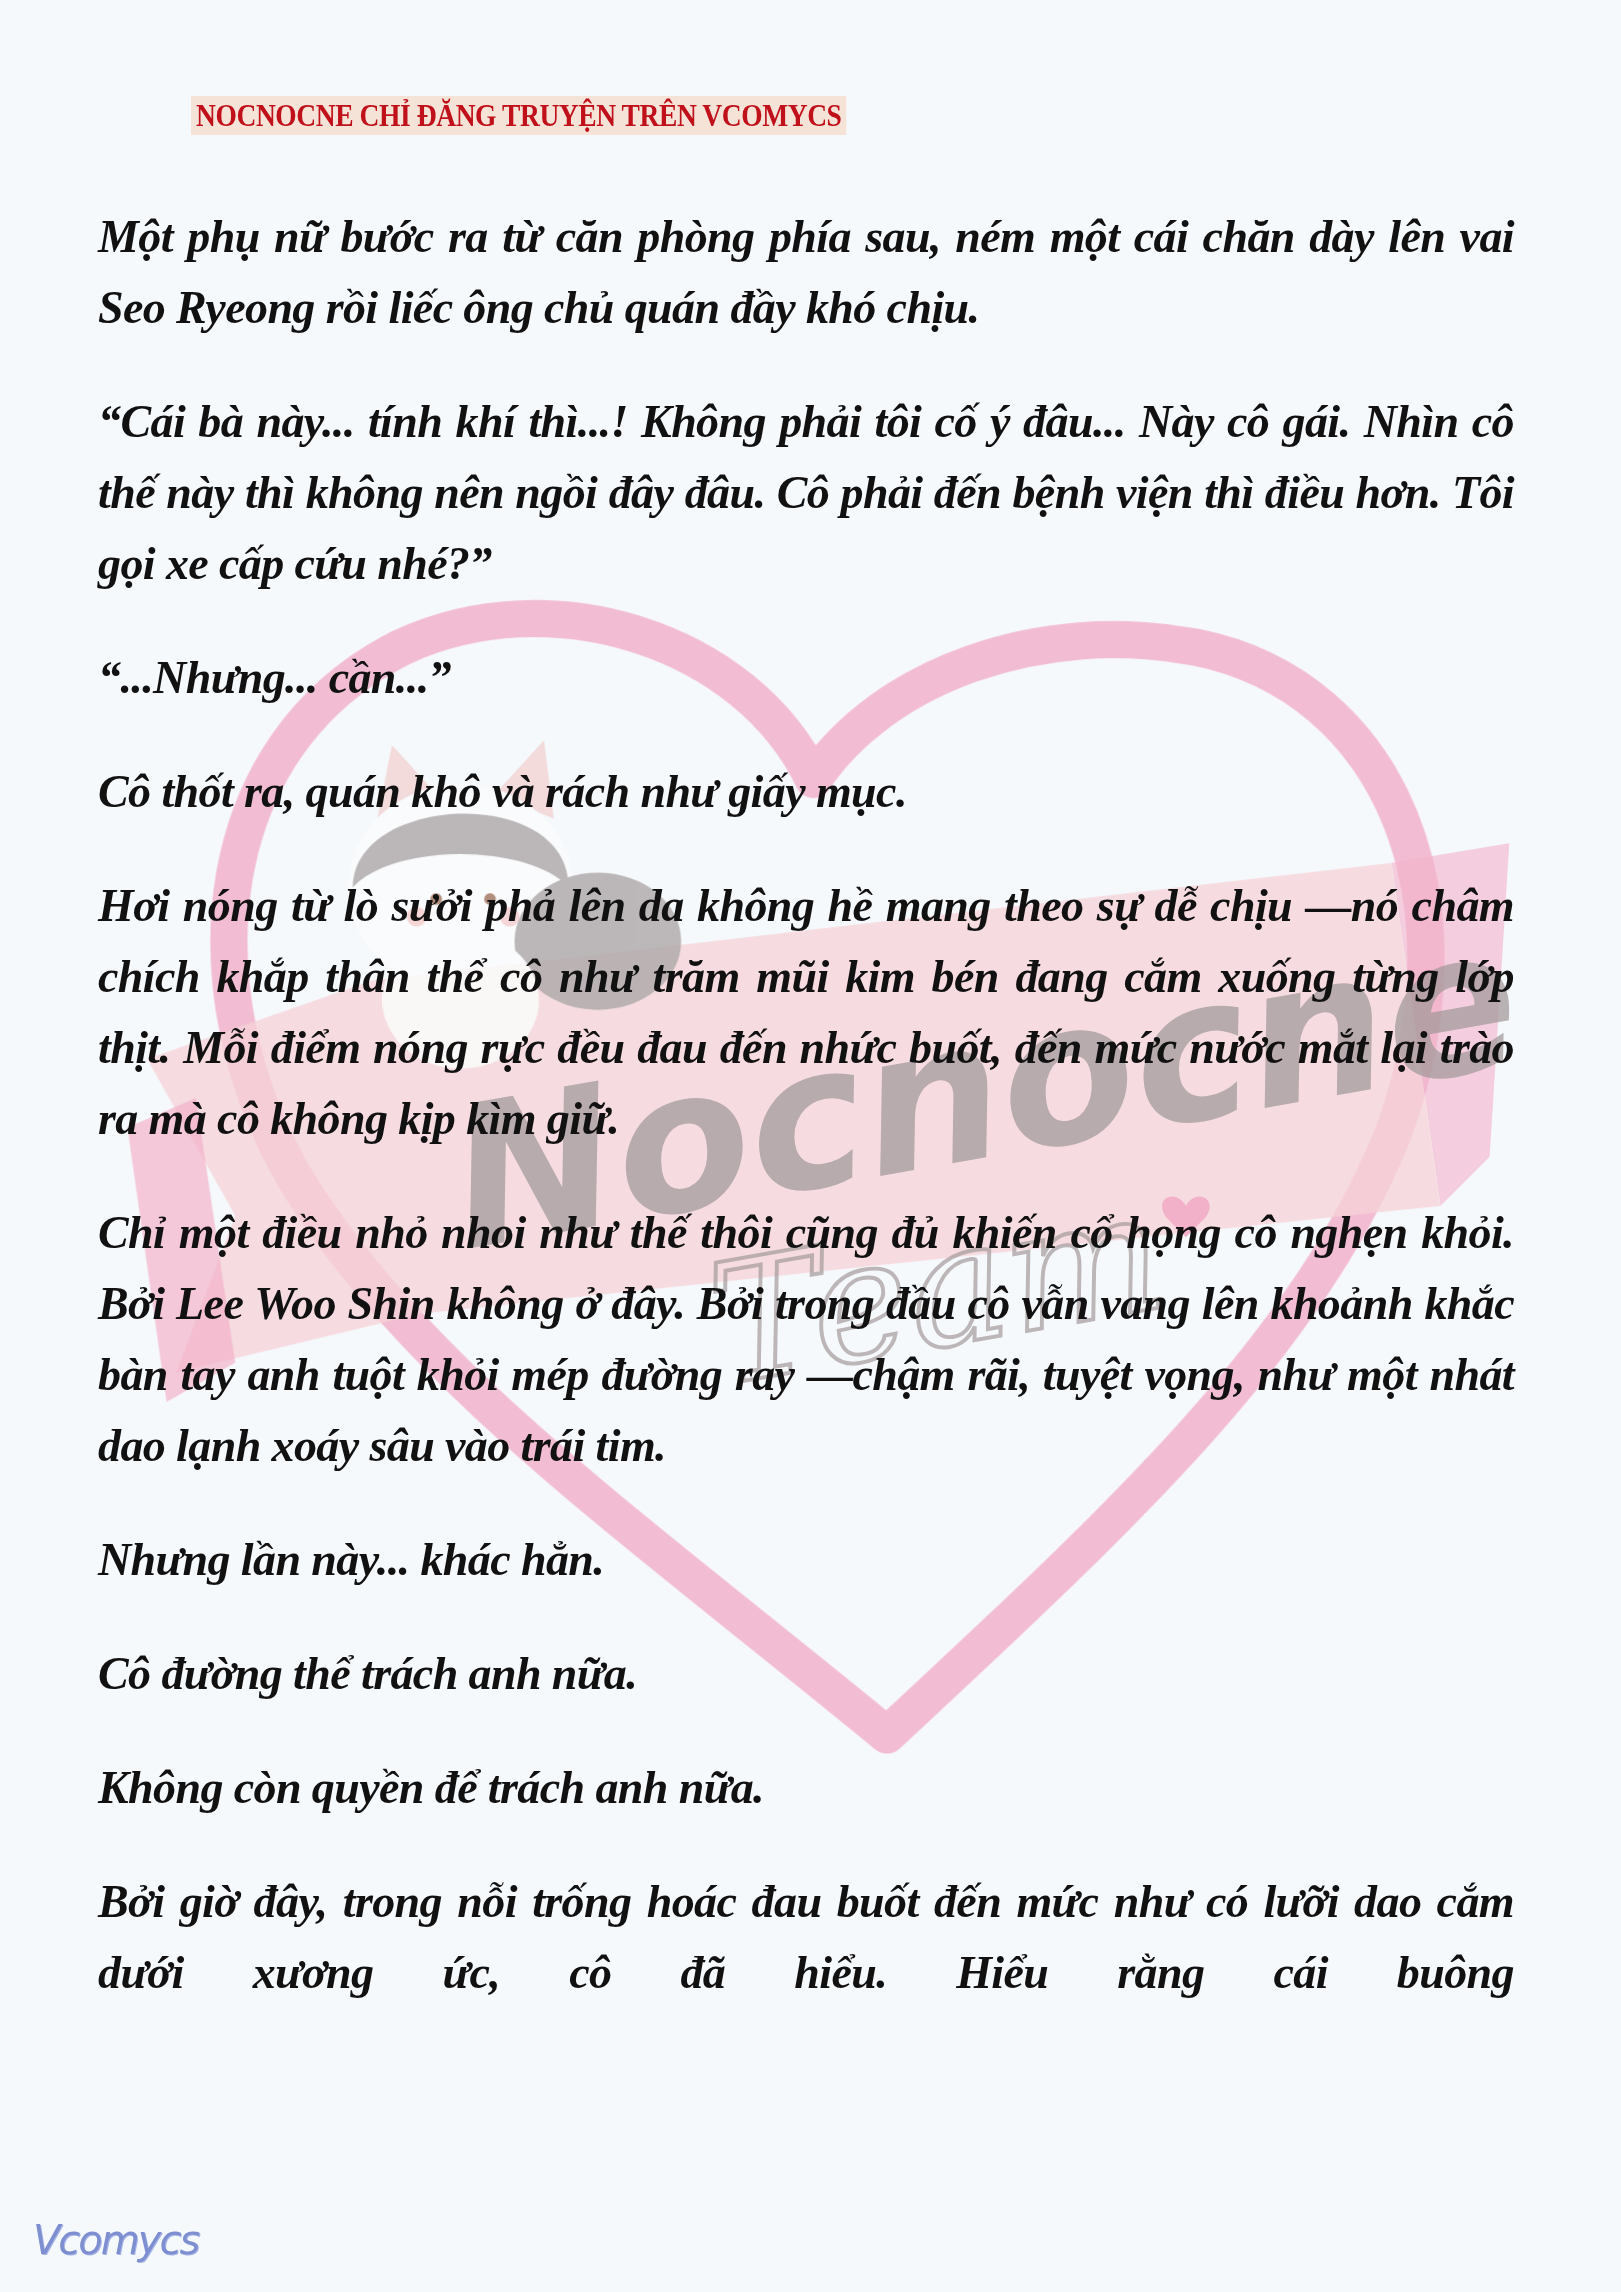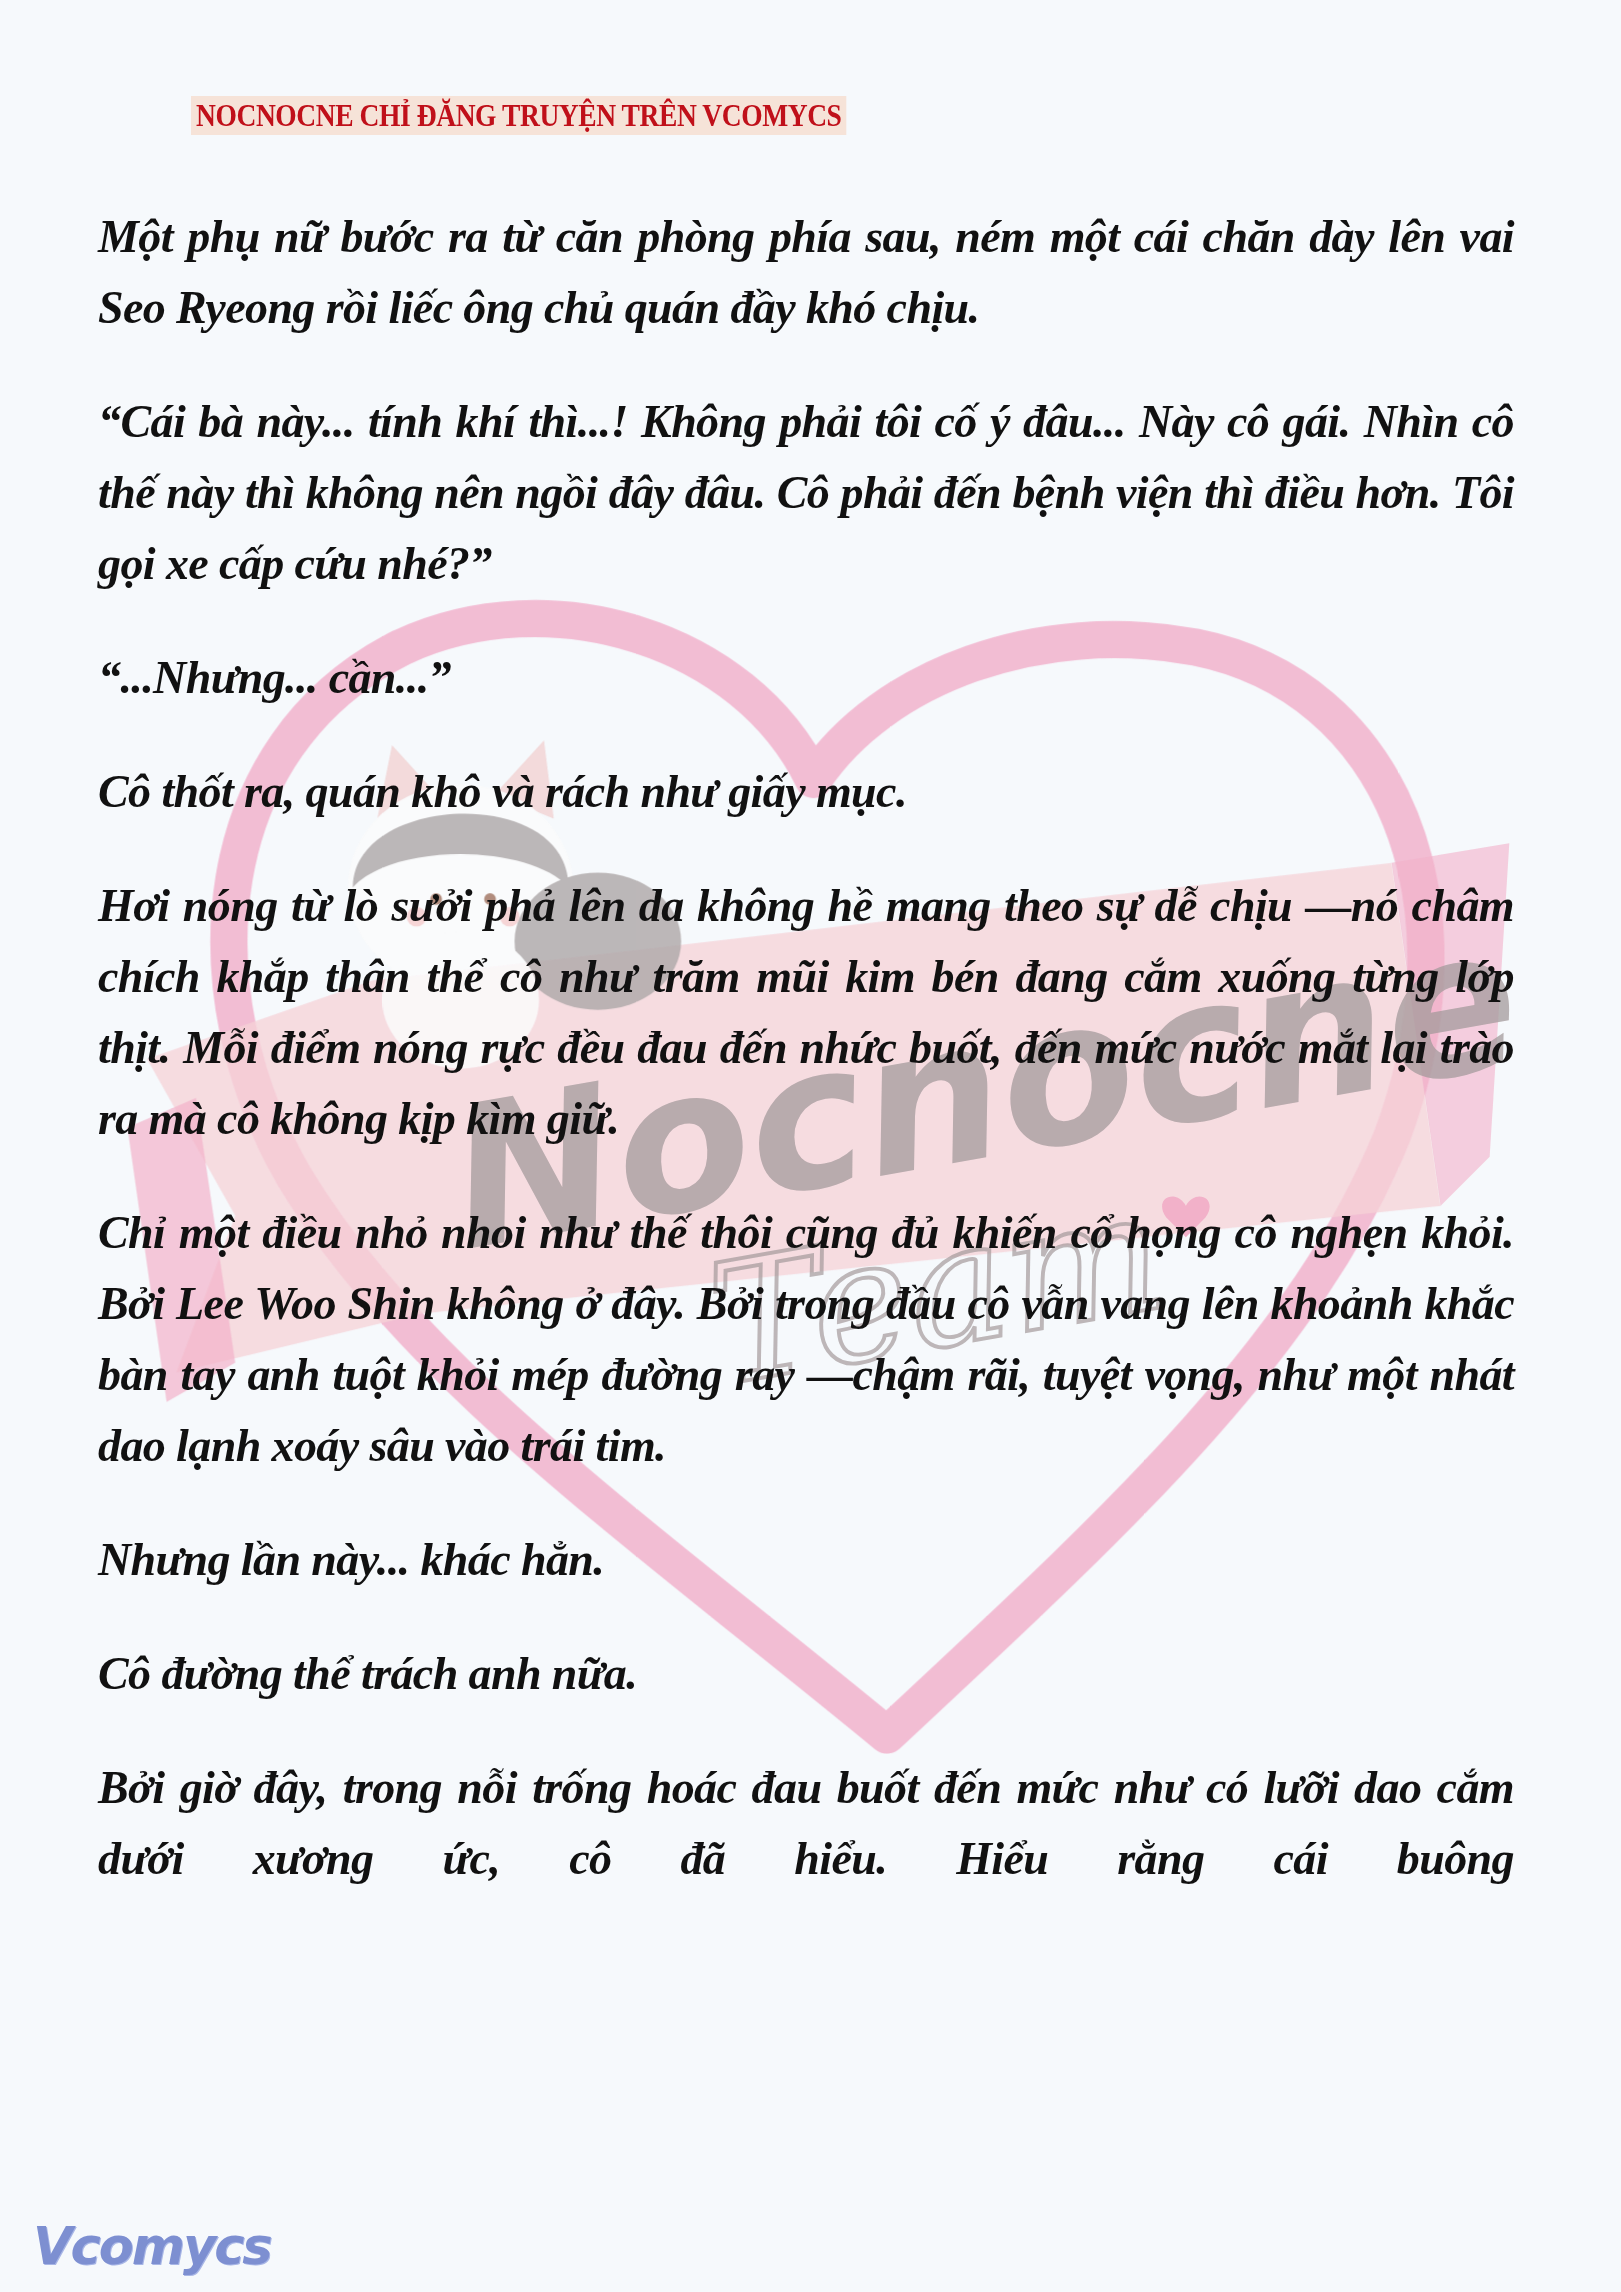--- a/index.html
+++ b/index.html
@@ -23,22 +23,22 @@
     position: absolute; left: 98px; top: 201px; width: 1416px; z-index: 2;
     color: #111; font-weight: bold; font-size: 46px; line-height: 71px; font-style: italic;
   }
   .para {
     margin: 0 0 43px 0; text-align: justify; text-align-last: left;
     letter-spacing: -0.6px;
   }
   .para.last { text-align-last: justify; }
   .logo {
     position: absolute; left: 33px; top: 2217px; z-index: 2;
-    font-family: "DejaVu Sans", sans-serif; font-weight: bold; font-style: italic;
-    font-size: 51px; letter-spacing: -2px; color: #7d8fd1;
+    font-family: "DejaVu Sans", sans-serif; font-weight: normal; font-style: italic;
+    font-size: 40px; letter-spacing: -2px; color: #7d8fd1;
     text-shadow: 1px 1px 0 #a8b6e6;
   }
 </style>
 </head>
 <body>
 
 <svg class="watermark" viewBox="0 0 1654 2339" xmlns="http://www.w3.org/2000/svg">
   <g opacity="0.9">
 
     <path d="M830 795 C 760 650, 560 590, 410 660 C 210 760, 190 1010, 300 1200 C 420 1400, 650 1560, 905 1770 C 1130 1560, 1330 1380, 1420 1160 C 1510 920, 1420 700, 1220 660 C 1060 630, 900 690, 830 795 Z" fill="none" stroke="#f2b6cf" stroke-width="38" stroke-linejoin="round"></path>
@@ -70,17 +70,18 @@
 
 <div class="content">
   <p class="para">Một phụ nữ bước ra từ căn phòng phía sau, ném một cái chăn dày lên vai Seo Ryeong rồi liếc ông chủ quán đầy khó chịu.</p>
   <p class="para">“Cái bà này... tính khí thì...! Không phải tôi cố ý đâu... Này cô gái. Nhìn cô thế này thì không nên ngồi đây đâu. Cô phải đến bệnh viện thì điều hơn. Tôi gọi xe cấp cứu nhé?”</p>
   <p class="para">“...Nhưng... cần...”</p>
   <p class="para">Cô thốt ra, quán khô và rách như giấy mục.</p>
   <p class="para">Hơi nóng từ lò sưởi phả lên da không hề mang theo sự dễ chịu —nó châm chích khắp thân thể cô như trăm mũi kim bén đang cắm xuống từng lớp thịt. Mỗi điểm nóng rực đều đau đến nhức buốt, đến mức nước mắt lại trào ra mà cô không kịp kìm giữ.</p>
   <p class="para">Chỉ một điều nhỏ nhoi như thế thôi cũng đủ khiến cổ họng cô nghẹn khỏi. Bởi Lee Woo Shin không ở đây. Bởi trong đầu cô vẫn vang lên khoảnh khắc bàn tay anh tuột khỏi mép đường ray —chậm rãi, tuyệt vọng, như một nhát dao lạnh xoáy sâu vào trái tim.</p>
   <p class="para">Nhưng lần này... khác hẳn.</p>
   <p class="para">Cô đường thể trách anh nữa.</p>
+  <p class="para">Không còn quyền để trách anh nữa.</p>
   <p class="para last">Bởi giờ đây, trong nỗi trống hoác đau buốt đến mức như có lưỡi dao cắm dưới xương ức, cô đã hiểu. Hiểu rằng cái buông</p>
 </div>
 
 <div class="logo">Vcomycs</div>
 
 
 </body></html>

